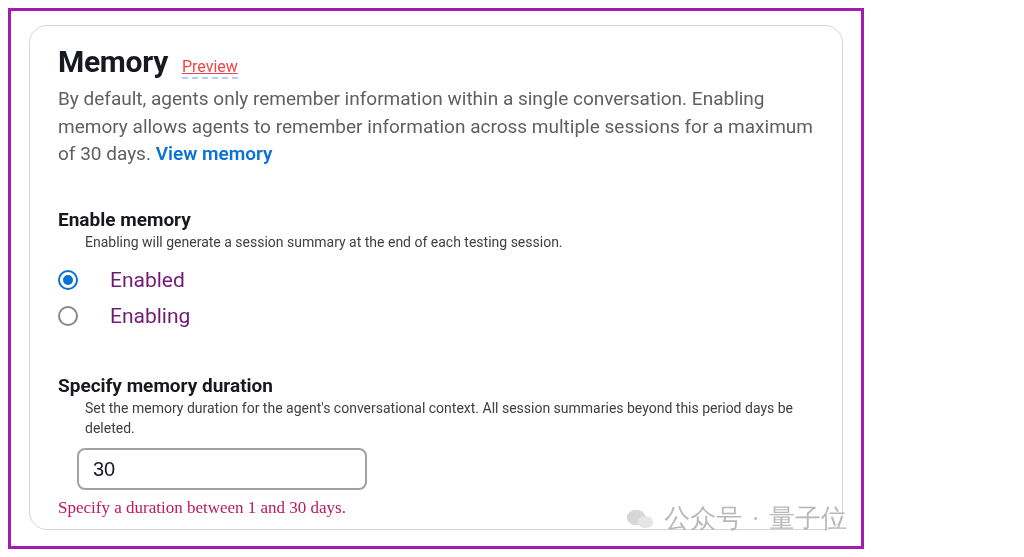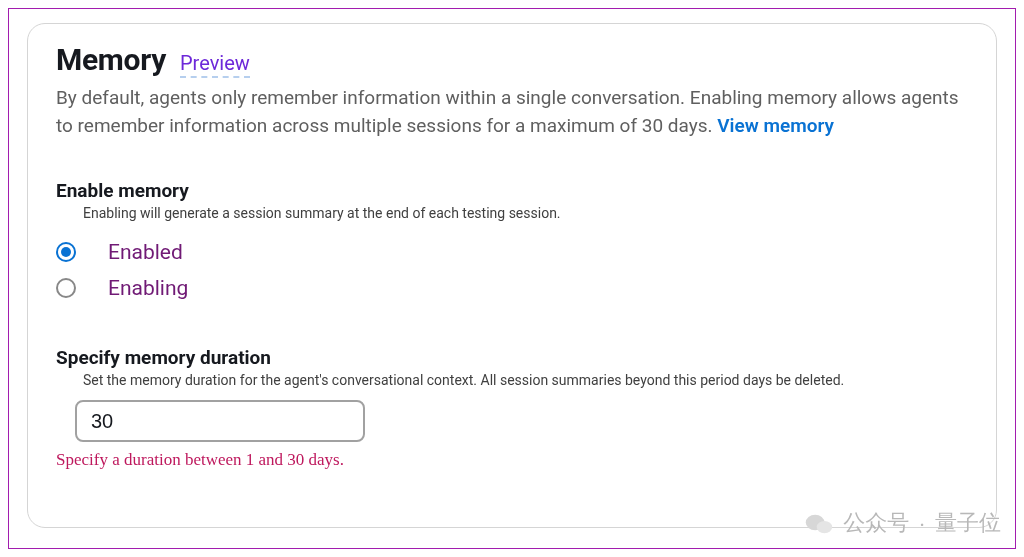--- a/index.html
+++ b/index.html
@@ -4,22 +4,22 @@
   <style>
     * { box-sizing: border-box; margin: 0; padding: 0; }
     body {
       font-family: -apple-system, BlinkMacSystemFont, "Segoe UI", Roboto, "Helvetica Neue", Arial, sans-serif;
       background: #fff;
       padding: 8px;
       width: 1024px;
       height: 557px;
     }
     .outer-frame {
-      border: 1px solid #a21caf;
-      width: 1008px;
+      border: 3px solid #a21caf;
+      width: 856px;
       height: 541px;
       background: #fff;
       position: relative;
       overflow: hidden;
     }
     .card {
       margin: 14px 18px 14px 18px;
       border: 1px solid #d5d5d5;
       border-radius: 18px;
       padding: 18px 28px 22px 28px;
@@ -32,26 +32,27 @@
       gap: 14px;
       margin-bottom: 6px;
     }
     .title {
       font-size: 30px;
       font-weight: 700;
       letter-spacing: -0.3px;
       color: #16191f;
     }
     .preview-link {
-      font-size: 20px;
-      color: #6d28d9;
+      font-size: 16px;
+      color: #ef4444;
       font-weight: 400;
       border-bottom: 2px dashed #b6cfee;
       padding-bottom: 1px;
       cursor: pointer;
+      text-decoration: underline;
     }
     .desc {
       font-size: 19px;
       color: #5f5f5f;
       line-height: 1.45;
       margin-bottom: 12px;
     }
     .link-inline {
       color: #0972d3;
       font-weight: 600;
@@ -126,24 +127,24 @@
     .hint {
       font-size: 17px;
       color: #be185d;
       font-family: Liberation Serif, serif;
     }
     .watermark {
       position: absolute;
       right: 14px;
       bottom: 10px;
       color: #b8b8b8;
-      font-size: 22px;
+      font-size: 26px;
       font-weight: 400;
       display: flex;
-      align-items: flex-end;
+      align-items: center;
       gap: 10px;
       pointer-events: none;
     }
     .wm-icon {
       width: 28px; height: 28px;
       fill: #d7d7d7;
     }
   </style>
 </head>
 <body>

